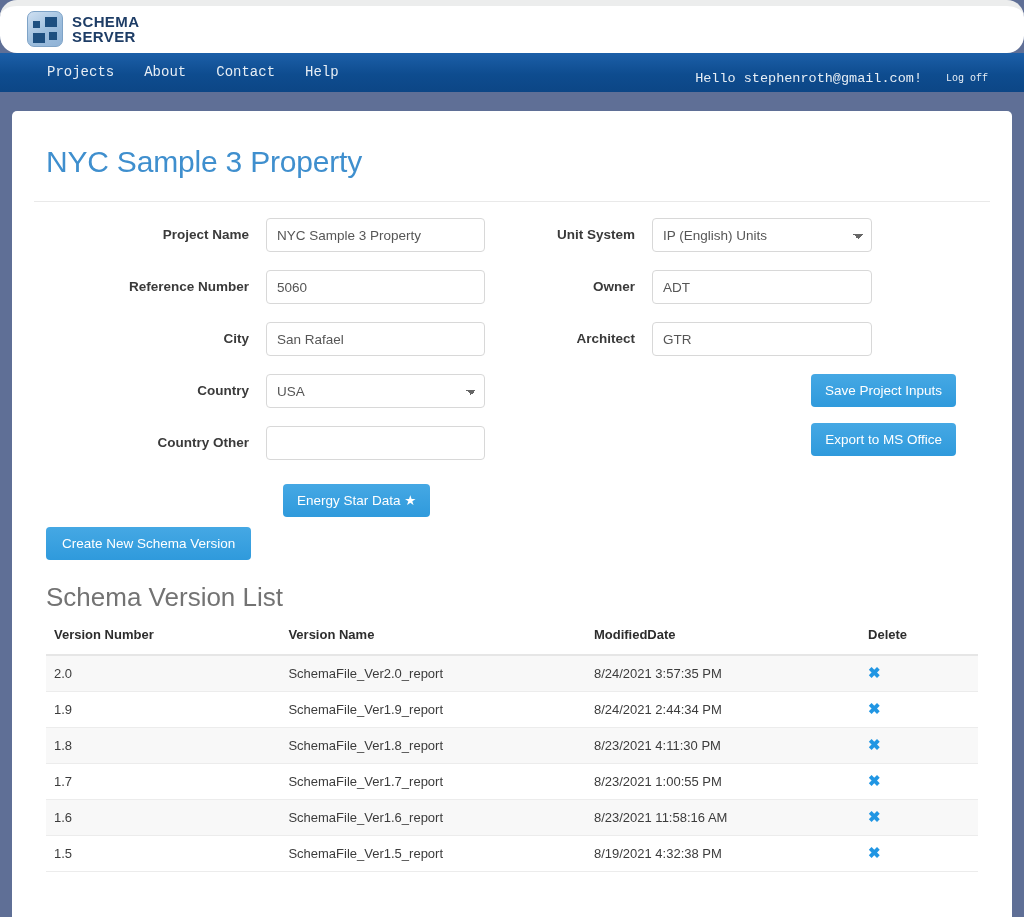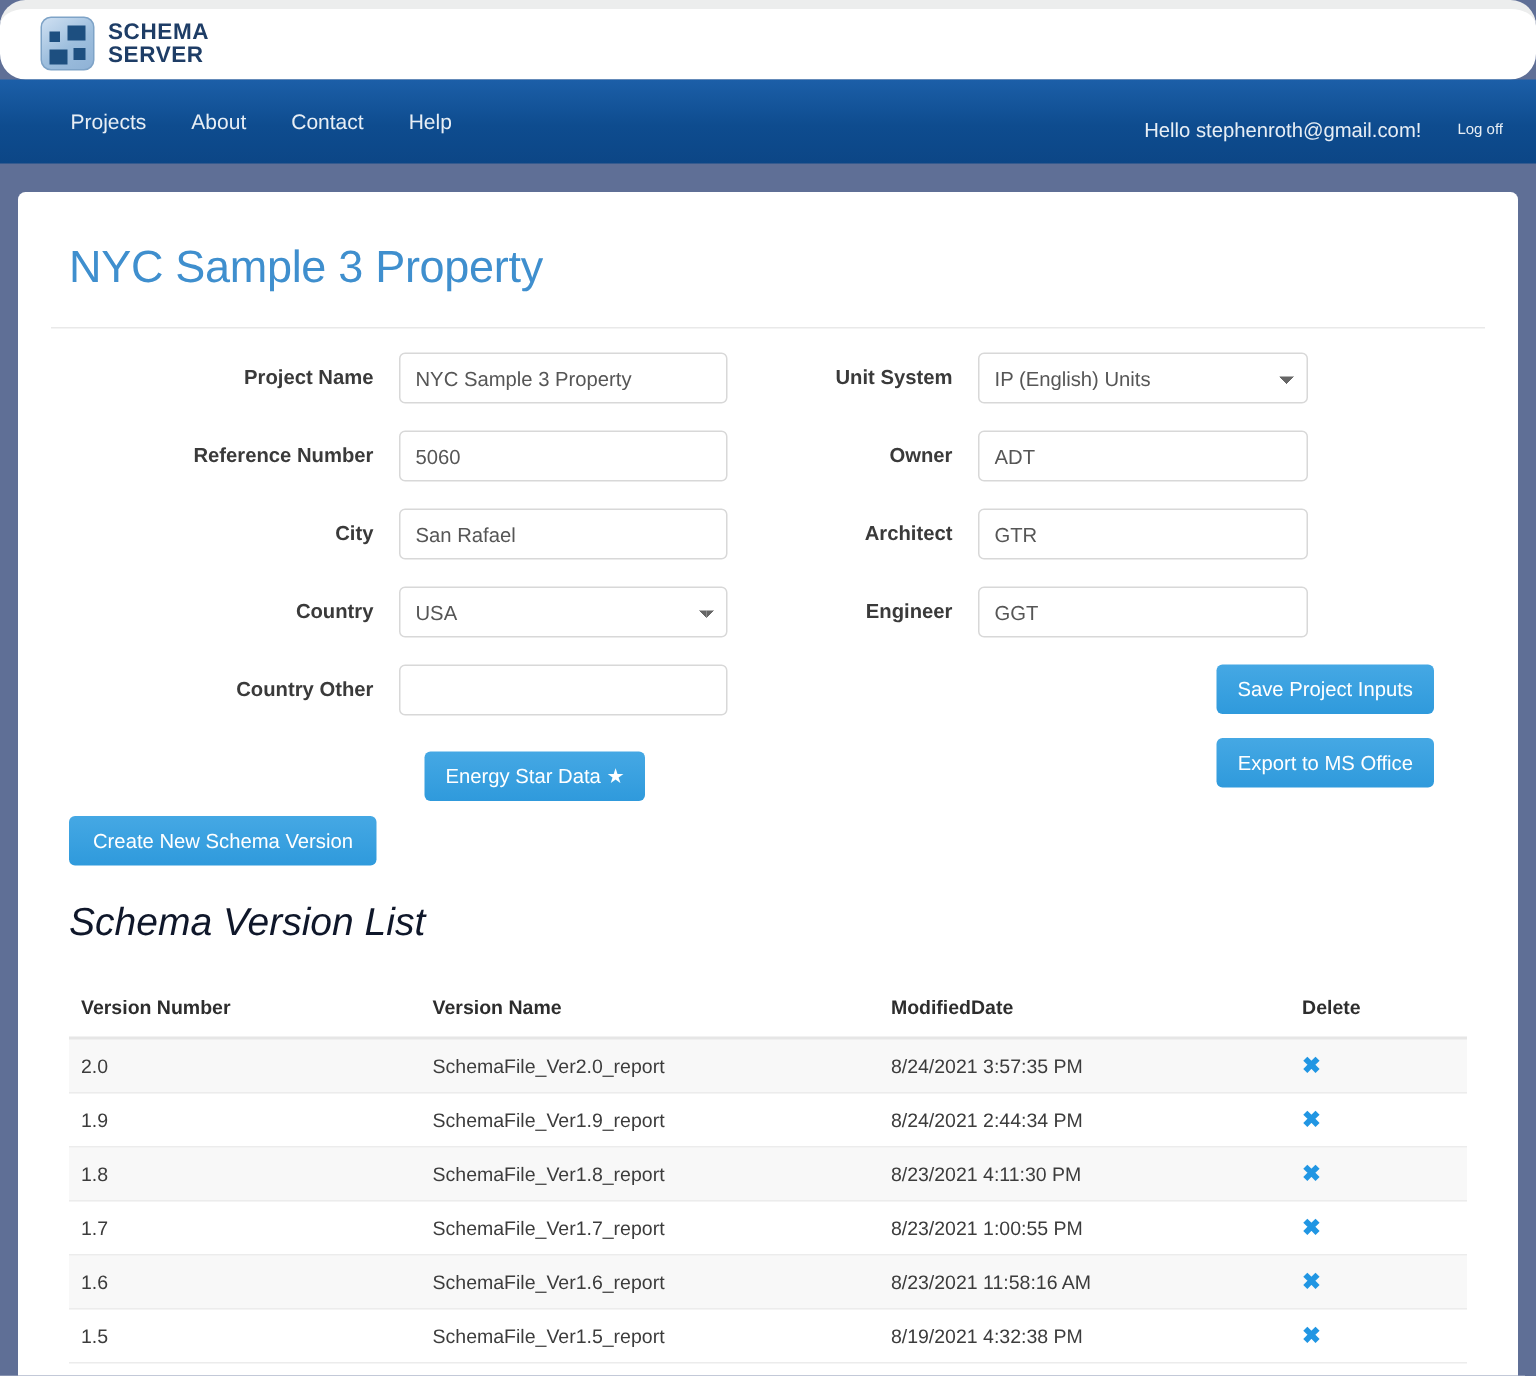--- a/index.html
+++ b/index.html
@@ -41,26 +41,27 @@
   .logo-text {
     color: #1e3d66;
     font-weight: bold;
     font-size: 15px;
     line-height: 15px;
     letter-spacing: .4px;
   }
 
   
   .navbar {
-    height: 56px;
+    height: 39px;
     background: linear-gradient(to bottom, #1c5fa8 0%, #0e4c8f 55%, #0c4686 100%);
     display: flex;
     align-items: center;
-    padding: 0 22px 0 32px;
+    padding: 0 36px 0 32px;
     position: relative;
+    font-family: Liberation Mono, monospace;
   }
   .nav-left { display: flex; align-items: center; }
   .nav-left a {
     color: #e7eef5;
     text-decoration: none;
     font-size: 14px;
     padding: 0 15px;
     line-height: 39px;
   }
   .nav-right { margin-left: auto; display: flex; align-items: center; margin-top: 11px; }
@@ -156,25 +157,24 @@
     display: flex; justify-content: flex-end; padding-right: 34px;
   }
   .sp-top { margin-top: 16px; }
   .energy-row { padding-left: 232px; padding-top: 6px; }
   .energy-row .ctl-pad { padding-left: 17px; }
 
   .create-row { padding: 10px 0 0 12px; }
   .create-row .btn { padding: 9px 16px; }
 
   .sub-title {
-    color: #0f172a;
+    color: #737373;
     font-size: 26px;
     font-weight: normal;
-    margin: 22px 0 24px 12px;
-    font-style: italic;
+    margin: 22px 0 4px 12px;
   }
 
   
   table.grid {
     width: calc(100% - 24px);
     margin-left: 12px;
     border-collapse: collapse;
     font-size: 13px;
     color: #3c3c3c;
   }
@@ -298,24 +298,20 @@
       <div class="row">
         <div class="lbl">Owner</div>
         <div class="ctl"><input type="text" value="ADT" style=""></div>
       </div>
 
       <div class="row">
         <div class="lbl">Architect</div>
         <div class="ctl"><input type="text" value="GTR" style=""></div>
       </div>
 
-      <div class="row">
-        <div class="lbl">Engineer</div>
-        <div class="ctl"><input type="text" value="GGT" style=""></div>
-      </div>
 
       <div class="btn-row-right">
         <button class="btn">Save Project Inputs</button>
       </div>
 
       <div class="btn-row-right sp-top">
         <button class="btn">Export to MS Office</button>
       </div>
 
     </div>

